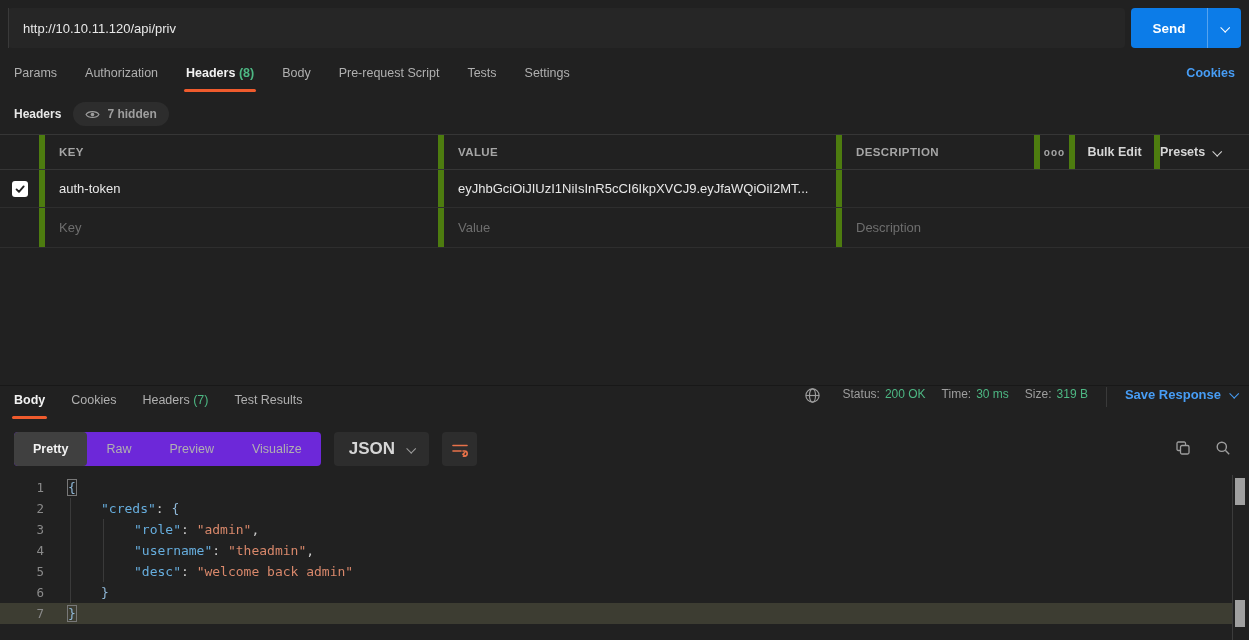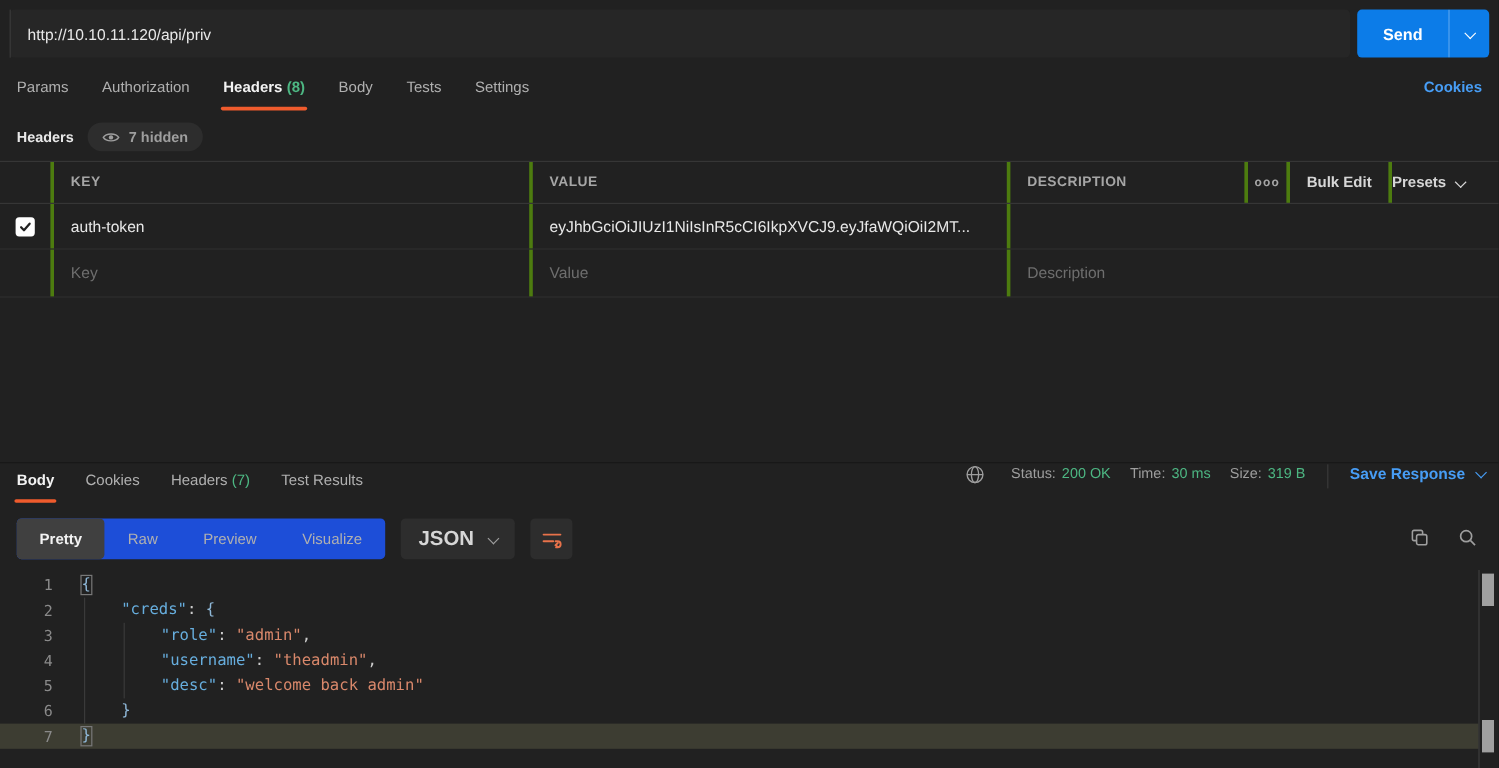--- a/index.html
+++ b/index.html
@@ -47,21 +47,21 @@
                  border-radius:13px; padding:5px 12px; cursor:pointer; }
   .hidden-pill-text { font-size:12px; font-weight:600; color:#9e9e9e; }
 
   
   .table { top:134px; left:0; width:1249px; font-size:12.5px; }
   .thead { display:flex; height:36px; border-top:1px solid #363636; border-bottom:1px solid #363636; }
   .trow  { display:flex; border-bottom:1px solid #2e2e2e; }
   .row-1 { height:38px; }
   .row-2 { height:40px; }
   .cell { display:flex; align-items:center; }
-  .bR { border-right:3px solid #4d7c0f; }
+  .bR { border-right:6px solid #4d7c0f; }
   .c-check { width:45px; justify-content:center; }
   .c-key { width:399px; padding-left:14px; }
   .c-val { width:398px; padding-left:14px; }
   .c-desc-h { width:198px; padding-left:14px; }
   .c-desc { flex:1; padding-left:14px; }
   .c-more { width:35px; justify-content:center; cursor:pointer; }
   .c-bulk { width:85px; justify-content:center; cursor:pointer; }
   .c-presets { flex:1; justify-content:flex-start; gap:8px; cursor:pointer; }
   .th { font-size:11.5px; font-weight:bold; color:#a6a6a6; letter-spacing:0.4px; }
   .action-label { font-size:12.5px; font-weight:600; color:#d6d6d6; }
@@ -79,21 +79,21 @@
   .meta-pair { display:flex; align-items:center; gap:5px; font-size:12px; }
   .meta-label { color:#9e9e9e; }
   .meta-value { color:#4db783; }
   .meta-div { width:1px; height:20px; background:#3a3a3a; margin:0 2px; }
   .save-resp { display:flex; align-items:center; gap:9px; color:#479df5;
                font-size:13px; font-weight:600; cursor:pointer; }
   .globe-wrap { display:flex; align-items:center; cursor:pointer; margin-right:6px; }
 
   
   .viewbar { top:432px; left:14px; height:34px; display:flex; gap:13px; align-items:center; }
-  .segmented { display:flex; background:#1d4ed8; border-radius:4px; height:34px; align-items:stretch; }
+  .segmented { display:flex; background:#6d28d9; border-radius:4px; height:34px; align-items:stretch; }
   .seg { display:flex; align-items:center; padding:0 19px; font-size:12.5px; color:#b0b0b0; cursor:pointer; }
   .seg.active { background:#404040; border-radius:4px; color:#f2f2f2; font-weight:600; }
   .format-dd { display:flex; align-items:center; gap:12px; background:#2d2d2d; border-radius:4px;
                height:34px; padding:0 15px; cursor:pointer; }
   .format-label { font-size:17px; font-weight:600; color:#d6d6d6; }
   .format-dd .chev { color:#9e9e9e; }
   .wrap-btn { width:35px; height:34px; background:#2d2d2d; border-radius:4px;
               display:flex; align-items:center; justify-content:center; cursor:pointer; }
   .resp-icons { top:440px; right:18px; display:flex; gap:24px; align-items:center; }
   .icon-btn { cursor:pointer; display:flex; }
@@ -133,20 +133,21 @@
     <div class="send-caret">
       <span class="chev"></span>
     </div>
   </div>
 
   <div class="abs reqtabs">
     <div class="rtab"><span>Params</span></div>
     <div class="rtab"><span>Authorization</span></div>
     <div class="rtab active"><span>Headers</span> <span class="count">(8)</span></div>
     <div class="rtab"><span>Body</span></div>
+    <div class="rtab"><span>Pre-request Script</span></div>
     <div class="rtab"><span>Tests</span></div>
     <div class="rtab"><span>Settings</span></div>
     <div class="cookies-link">Cookies</div>
   </div>
 
   <div class="abs subheader">
     <span class="subheader-title">Headers</span>
     <span class="hidden-pill">
       <svg width="15" height="11" viewBox="0 0 16 12">
         <path d="M1 6 C3.5 1.8, 12.5 1.8, 15 6 C12.5 10.2, 3.5 10.2, 1 6 Z" fill="none" stroke="#9e9e9e" stroke-width="1.3"></path>

